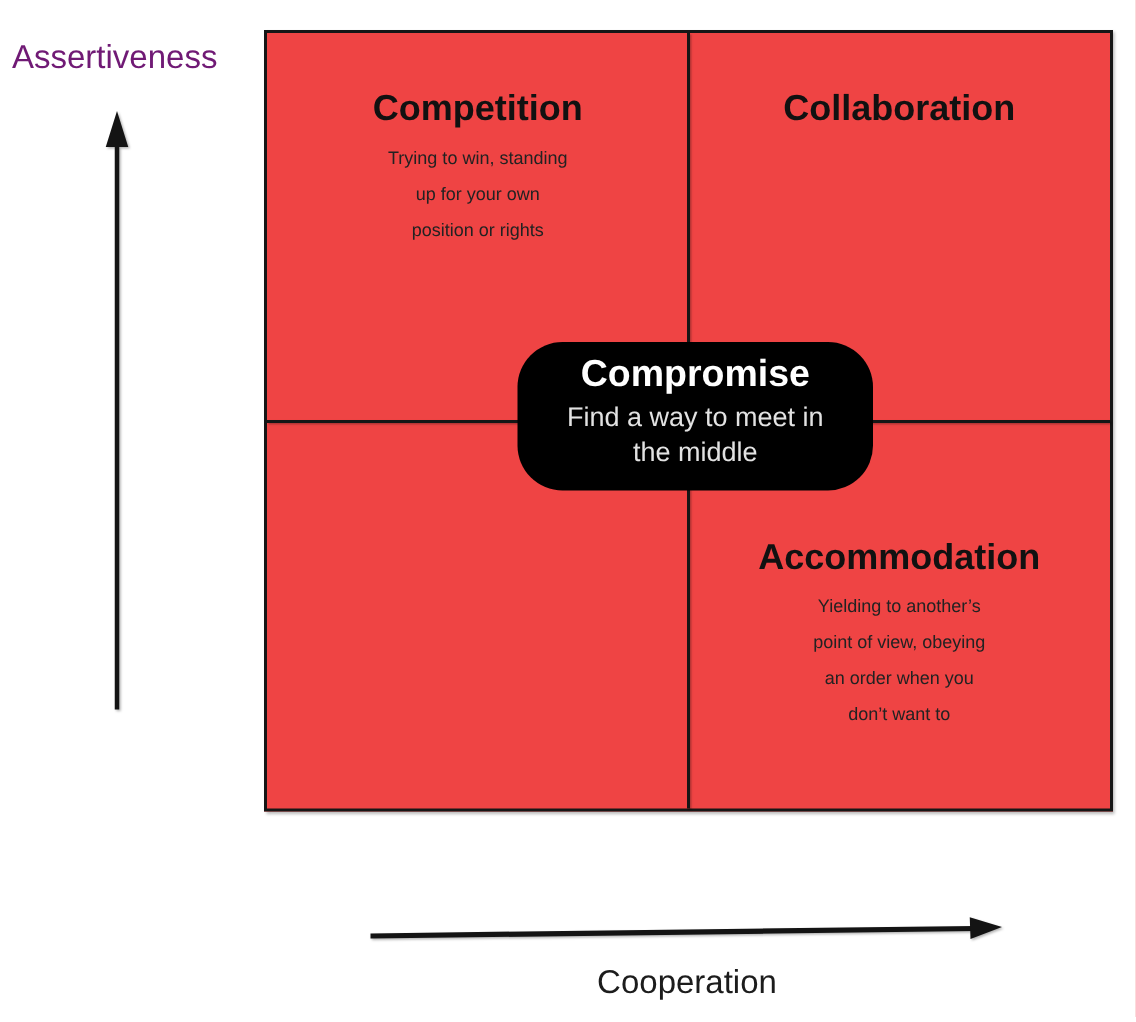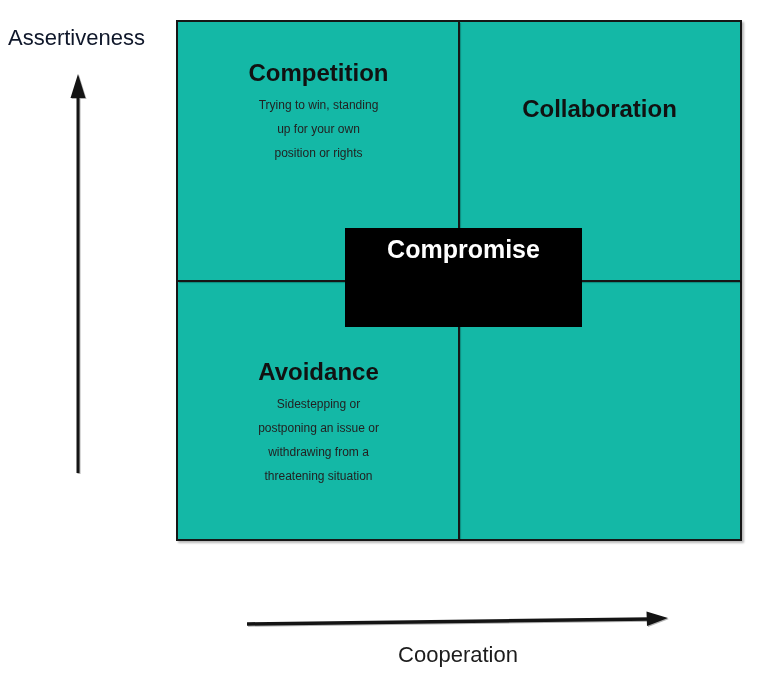--- a/index.html
+++ b/index.html
@@ -15,21 +15,21 @@
     background: #ffffff;
     overflow: hidden;
   }
 
   
   .y-axis-label {
     position: absolute;
     left: 8px;
     top: 25px;
     font-size: 22px;
-    color: #0f172a;
+    color: #701a75;
     white-space: nowrap;
   }
   .x-axis-label {
     position: absolute;
     left: 358px;
     top: 642px;
     width: 200px;
     text-align: center;
     font-size: 22px;
     color: #1c1c1c;
@@ -44,21 +44,21 @@
   }
 
   
   .grid {
     position: absolute;
     left: 176px;
     top: 20px;
     width: 566px;
     height: 521px;
     border: 2px solid #161616;
-    background: #14b8a6;
+    background: #ef4444;
     box-shadow: 1.5px 1.5px 2px rgba(0,0,0,0.28);
   }
   .divider-v {
     position: absolute;
     left: 50%;
     top: 0;
     width: 2px;
     height: 100%;
     margin-left: -1px;
     background: #161616;
@@ -76,21 +76,21 @@
   }
 
   .quad {
     position: absolute;
     width: 50%;
     height: 50%;
     text-align: center;
     padding: 36px 8px 0 8px;
   }
   .quad.tl { left: 0;   top: 0; }
-  .quad.tr { left: 50%; top: 0; margin-top: 36px; }
+  .quad.tr { left: 50%; top: 0; }
   .quad.bl { left: 0;   top: 50%; padding-top: 76px; }
   .quad.br { left: 50%; top: 50%; padding-top: 76px; }
 
   .q-title {
     font-size: 24px;
     font-weight: bold;
     line-height: 30px;
     color: #111111;
   }
   .q-desc {
@@ -105,20 +105,21 @@
   .center-box {
     position: absolute;
     left: 167px;
     top: 206px;
     width: 237px;
     height: 99px;
     background: #000000;
     text-align: center;
     padding-top: 5px;
     z-index: 3;
+    border-radius: 30px;
   }
   .c-title {
     font-size: 25px;
     font-weight: bold;
     line-height: 32px;
     color: #ffffff;
   }
   .c-desc {
     margin-top: 2px;
     font-size: 18px;
@@ -153,31 +154,31 @@
       <div class="q-title">Competition</div>
       <div class="q-desc">Trying to win, standing
 up for your own
 position or rights</div>
     </div>
 
     <div class="quad tr">
       <div class="q-title">Collaboration</div>
     </div>
 
-    <div class="quad bl">
-      <div class="q-title">Avoidance</div>
-      <div class="q-desc">Sidestepping or
-postponing an issue or
-withdrawing from a
-threatening situation</div>
-    </div>
 
     <div class="quad br">
+      <div class="q-title">Accommodation</div>
+      <div class="q-desc">Yielding to another’s
+point of view, obeying
+an order when you
+don’t want to</div>
     </div>
 
     <div class="center-box">
       <div class="c-title">Compromise</div>
+      <div class="c-desc">Find a way to meet in
+the middle</div>
     </div>
   </div>
 
   <div class="x-axis-label">Cooperation</div>
 
 </div>
 
 </body></html>

